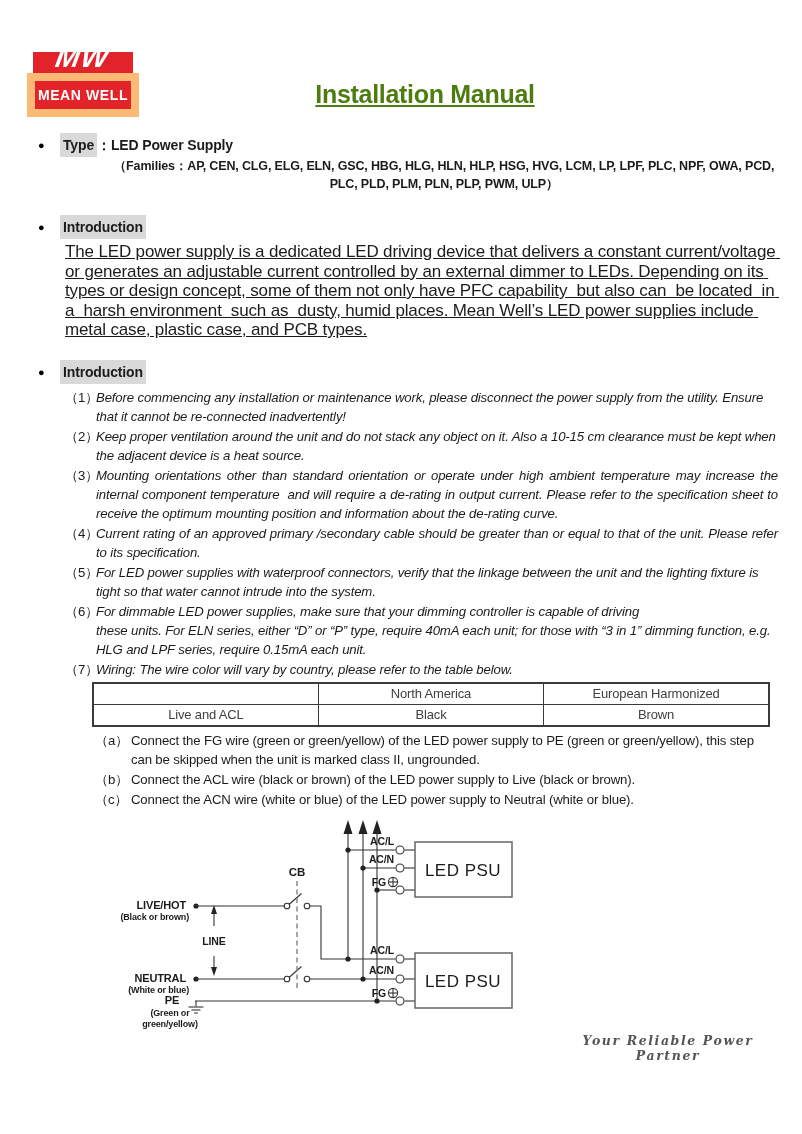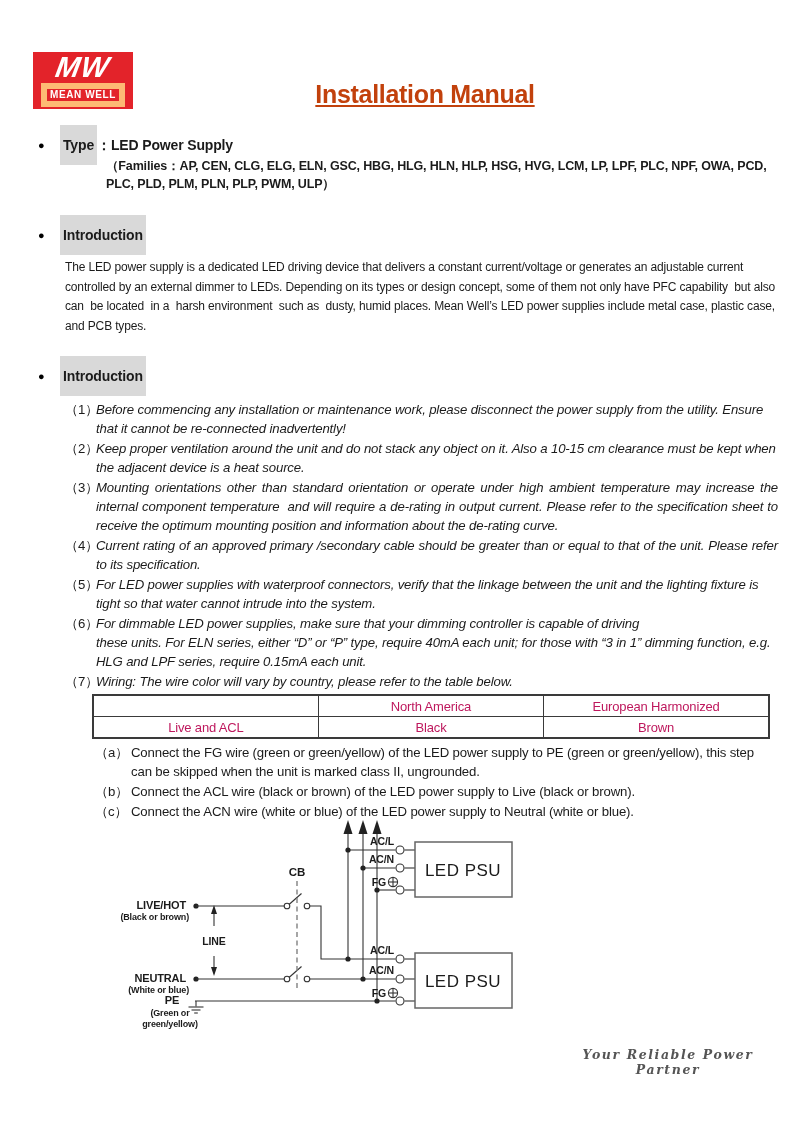--- a/index.html
+++ b/index.html
@@ -10,63 +10,63 @@
     letter-spacing:-0.15px;
   }
 
   
   .logo {
     position:absolute; left:33px; top:52px; width:100px; height:57px;
     background:#e3232a; color:#fff;
     display:flex; flex-direction:column; align-items:center; justify-content:center;
   }
   .logo-mw { font-style:italic; font-weight:bold; font-size:29px; line-height:27px; transform:skewX(-10deg); letter-spacing:1px; }
-  .logo-brand { border:6px solid #fdba74; font-size:10px; font-weight:bold; letter-spacing:0.6px; padding:0 3px; margin-top:2px; line-height:12px; white-space:nowrap; }
+  .logo-brand { border:8px solid #fdba74; font-size:14px; font-weight:bold; letter-spacing:0.6px; padding:8px 3px; margin-top:2px; line-height:12px; white-space:nowrap; }
   .title-wrap { position:absolute; top:80px; left:0; width:100%; text-align:center; padding-left:48px; box-sizing:border-box; }
-  .page-title { display:inline-block; font-size:25px; font-weight:bold; text-decoration:underline; color:#c2410c; letter-spacing:-0.3px;text-align:center; }
+  .page-title { display:inline-block; font-size:25px; font-weight:bold; text-decoration:underline; color:#4d7c0f; letter-spacing:-0.3px;text-align:center; }
 
   
   .doc { position:absolute; top:136px; left:0; width:802px; }
   .sect-row { margin-left:38px; display:flex; align-items:baseline; }
   .bullet { width:22px; font-size:11px; color:#000; flex-shrink:0; position:relative; top:-1px; }
-  .hl { background:#d9d9d9; padding:12px 3px; font-weight:bold; font-size:14px; }
+  .hl { background:#d9d9d9; padding:4px 3px; font-weight:bold; font-size:14px; }
   .type-value { font-weight:bold; font-size:14px; }
   .type-colon { font-weight:bold; font-size:14px; }
 
-  .families { margin:2px 0 0 106px; width:676px; text-align:left; font-weight:bold; font-size:12.5px; line-height:18px; white-space:pre-line; }
+  .families { margin:2px 0 0 106px; width:676px; text-align:center; font-weight:bold; font-size:12.5px; line-height:18px; white-space:pre-line; }
 
   .intro-head { margin-top:22px; }
-  .body-text { margin:3px 0 0 65px; width:713px; font-size:12px; line-height:19.5px; white-space:pre-wrap; }
+  .body-text { margin:3px 0 0 65px; width:713px; font-size:17px; line-height:19.5px; white-space:pre-wrap;text-decoration:underline; }
 
   .install-head { margin-top:20px; }
   .items { margin:4px 0 0 65px; width:713px; }
   .item { display:flex; font-size:13.2px; line-height:19px; margin-bottom:1px; }
   .item .marker { width:31px; flex-shrink:0; }
   .item .itext { flex:1; white-space:pre-wrap;font-style:italic; }
   .item.just .itext { text-align:justify; }
 
   table.wire-table { margin:3px 0 0 92px; width:678px; border-collapse:collapse; border:2px solid #3a3a3a; table-layout:fixed; }
   .wire-table th, .wire-table td {
     border:1px solid #3a3a3a; height:20px; padding:0 2px;
-    font-size:13px; font-weight:normal; text-align:center; color:#be185d;
+    font-size:13px; font-weight:normal; text-align:center; color:#404040;
   }
 
   .sub-items { margin:4px 0 0 95px; width:683px; }
   .sub-item { display:flex; font-size:13.2px; line-height:19px; margin-bottom:1px; }
   .sub-item .marker { width:36px; flex-shrink:0; }
   .sub-item .itext { flex:1; white-space:pre-wrap; }
 
   
   .diagram-svg { position:absolute; left:0; top:0; width:802px; height:1134px; pointer-events:none; }
   .diagram-svg text { font-family:"Liberation Sans", sans-serif; fill:#1b1b1b; }
 
   
   .footer { position:absolute; top:1031px; left:548px; width:240px; text-align:center; }
   .footer-cert { font-size:14.5px; letter-spacing:0.8px; color:#4a4a4a; }
-  .footer-slogan { margin-top:16px; font-family:"DejaVu Serif", serif; font-style:italic; font-weight:bold; font-size:12.5px; letter-spacing:1.6px; color:#555; }
+  .footer-slogan { margin-top:2px; font-family:"DejaVu Serif", serif; font-style:italic; font-weight:bold; font-size:12.5px; letter-spacing:1.6px; color:#555; }
 </style>
 </head>
 <body>
 
 <div class="page">
 
   <div class="logo">
     <div class="logo-mw">MW</div>
     <div class="logo-brand">MEAN WELL</div>
   </div>

